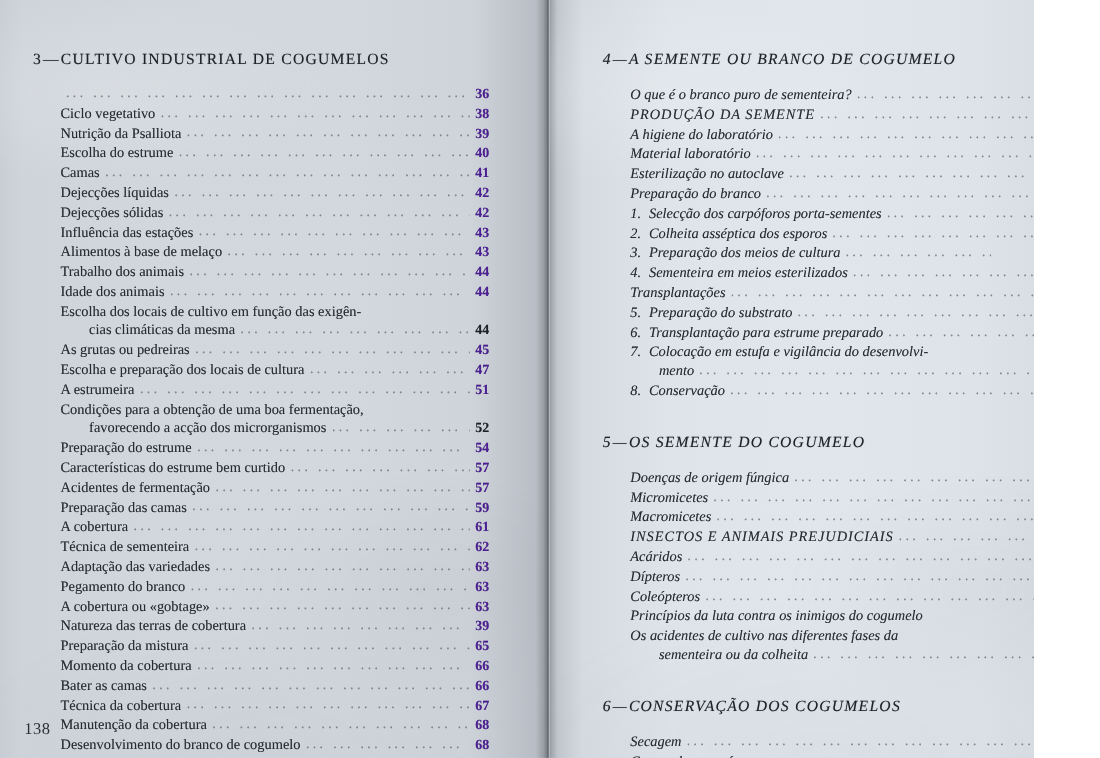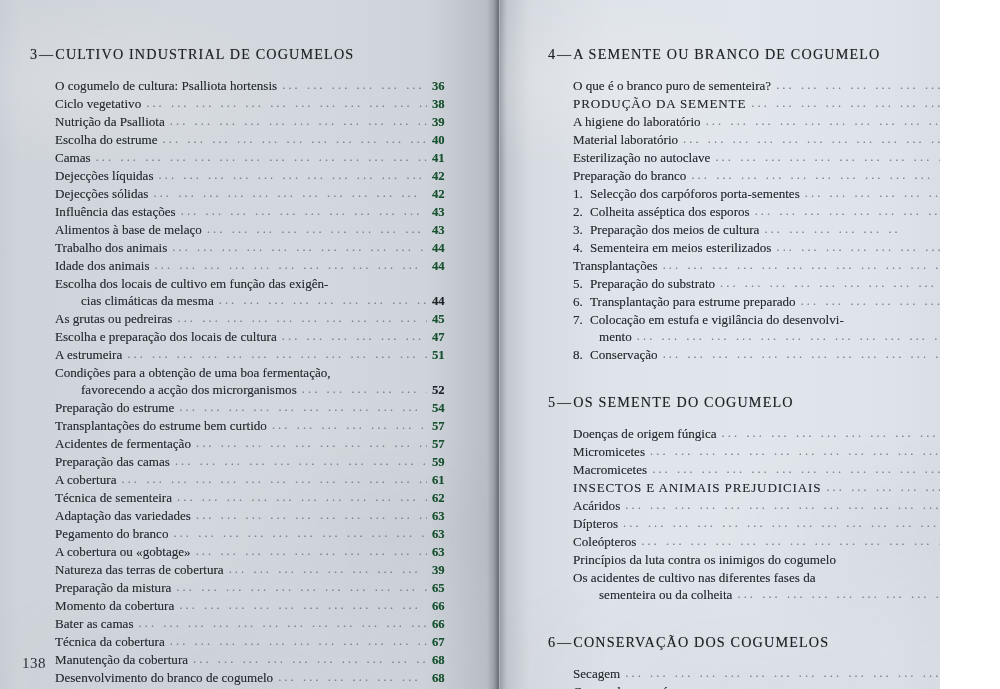--- a/index.html
+++ b/index.html
@@ -70,21 +70,21 @@
       radial-gradient(ellipse 400px 200px at 50% 100%, rgba(110,116,124,.20), rgba(255,255,255,0) 75%);
   }
 
   
   .column {
     position: absolute;
     top: 0;
     height: 689px;
   }
   #col-left  { left: 0px;   width: 497px; }
-  #col-right { left: 500px; width: 500px; }
+  #col-right { left: 500px; width: 500px; font-style: italic; }
 
   .col-inner {
     position: absolute;
     top: 46px;
   }
   #col-left .col-inner  { left: 30px;  width: 432px; }
   #col-right .col-inner { left: 48px;  width: 432px; }
 
   
   .section-head {
@@ -122,21 +122,21 @@
     letter-spacing: 3.1px;
     opacity: .82;
     position: relative;
     top: -1px;
   }
   .entry .pagenum {
     flex: 0 0 auto;
     width: 30px;
     text-align: left;
     font-weight: 700;
-    color: #14532d;
+    color: #4c1d95;
     font-size: 12.7px;
     position: relative;
   }
   .entry.caps .label { letter-spacing: .85px; }
   .entry .idx {
     display: inline-block;
     width: 17px;
   }
   
   .cont {
@@ -193,21 +193,20 @@
   <div id="paper-right">
       <div class="mottle"></div>
     </div>
   <div id="gutter"></div>
 
   <div class="column" id="col-left">
     <div class="col-inner" id="left-sections">
         <div class="section-head"><span class="num">3</span><span class="dash">—</span><span class="title">CULTIVO INDUSTRIAL DE COGUMELOS</span></div>
         <ul class="entries">
           <li class="entry">
-            <span class="label"><span>O cogumelo de cultura: Psalliota hortensis</span></span>
             <span class="leader">...   ...   ...   ...   ...   ...   ...   ...   ...   ...   ...   ...   ...   ...   ...</span>
             <span class="pagenum">36</span>
           </li>
           <li class="entry">
             <span class="label"><span>Ciclo vegetativo</span></span>
             <span class="leader">...   ...   ...   ...   ...   ...   ...   ...   ...   ...   ...   ...   ...   ...   ...</span>
             <span class="pagenum">38</span>
           </li>
           <li class="entry">
             <span class="label"><span>Nutrição da Psalliota</span></span>
@@ -288,21 +287,21 @@
             <span class="label"><span>favorecendo a acção dos microrganismos</span></span>
             <span class="leader">...   ...   ...   ...   ...   ...   ...   ...   ...   ...   ...   ...   ...   ...   ...</span>
             <span class="pagenum">52</span>
           </li>
           <li class="entry">
             <span class="label"><span>Preparação do estrume</span></span>
             <span class="leader">...   ...   ...   ...   ...   ...   ...   ...   ...   ...   ...   ...   ...   ...   ...</span>
             <span class="pagenum">54</span>
           </li>
           <li class="entry">
-            <span class="label"><span>Transplantações do estrume bem curtido</span></span>
+            <span class="label"><span>Características do estrume bem curtido</span></span>
             <span class="leader">...   ...   ...   ...   ...   ...   ...   ...   ...   ...   ...   ...   ...   ...   ...</span>
             <span class="pagenum">57</span>
           </li>
           <li class="entry">
             <span class="label"><span>Acidentes de fermentação</span></span>
             <span class="leader">...   ...   ...   ...   ...   ...   ...   ...   ...   ...   ...   ...   ...   ...   ...</span>
             <span class="pagenum">57</span>
           </li>
           <li class="entry">
             <span class="label"><span>Preparação das camas</span></span>

